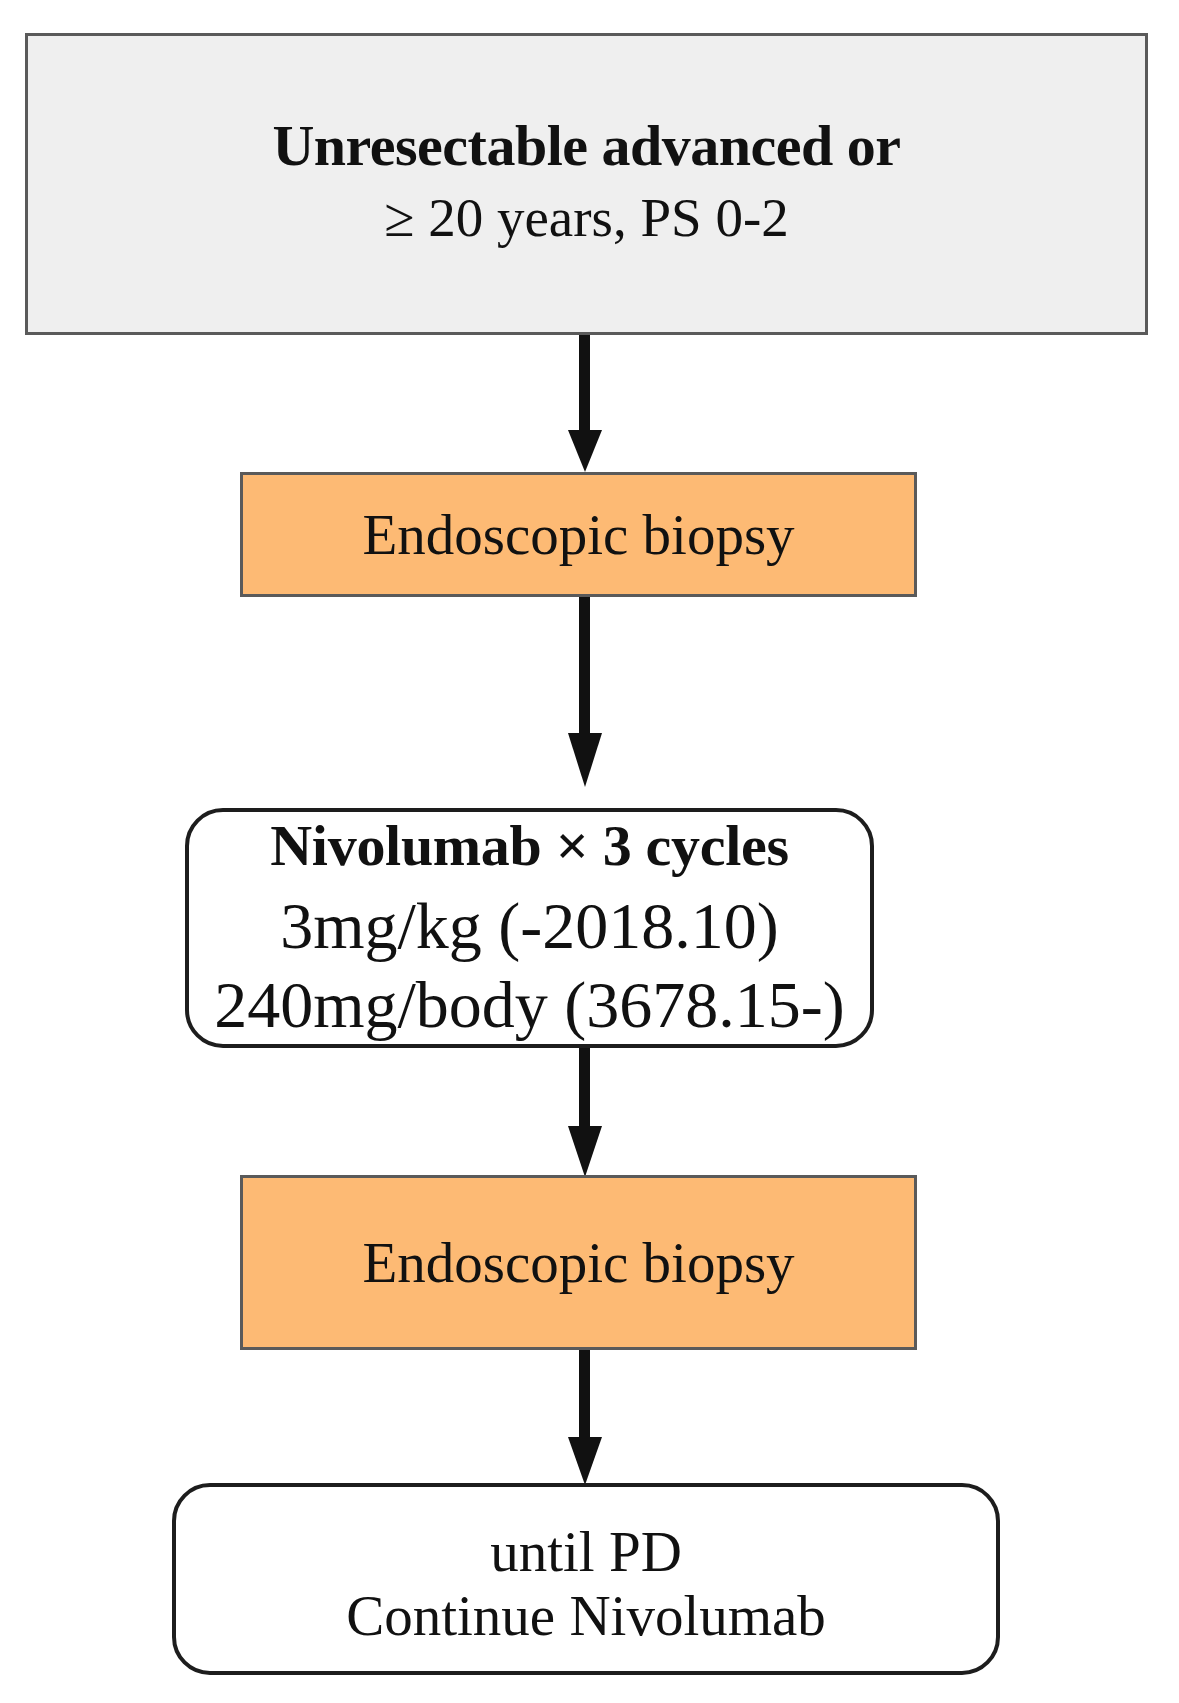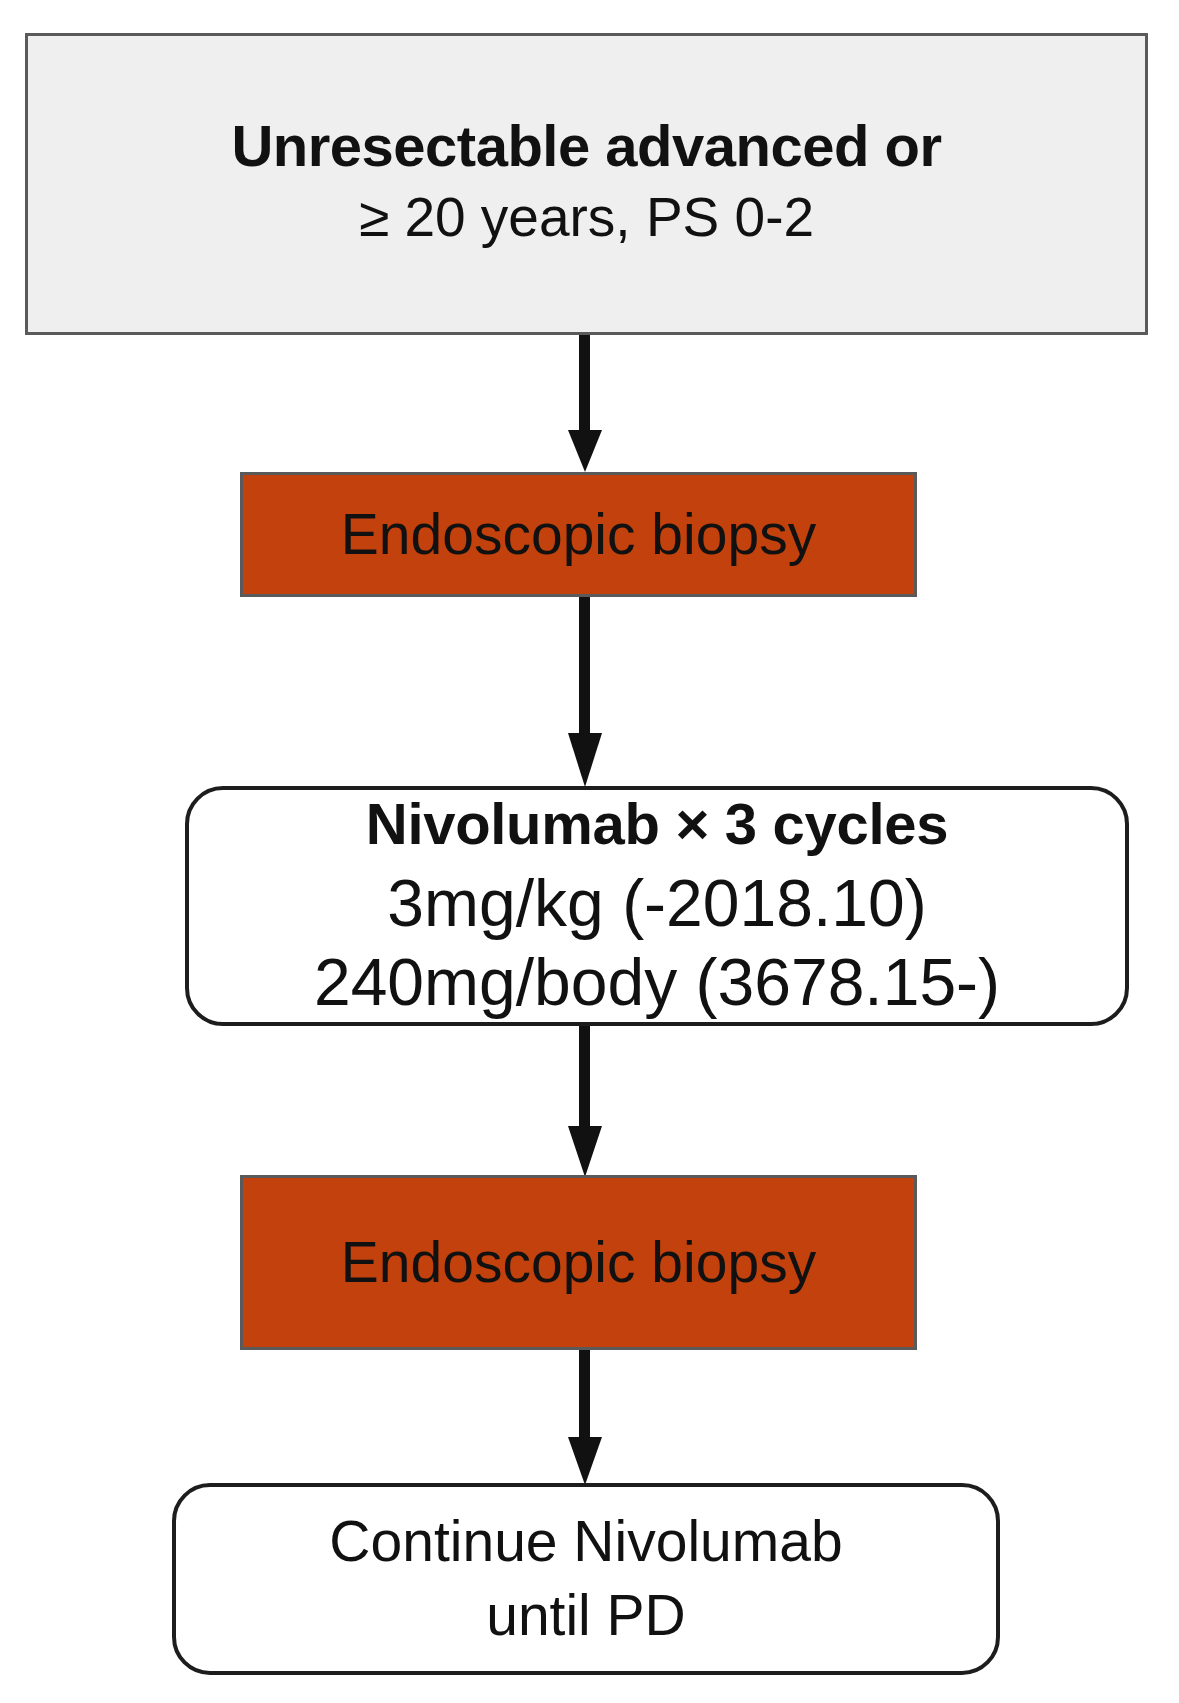--- a/index.html
+++ b/index.html
@@ -27,38 +27,39 @@
     flex-direction: column;
     align-items: center;
     justify-content: center;
     text-align: center;
     color: #111111;
     line-height: 1.12;
   }
 
   .node-rect {
     border: 3px solid #5a5a5a;
-    background: #c2410c;
+    background: #fdba74;
   }
 
   .node-rect-gray {
     border: 3px solid #5a5a5a;
     background: #efefef;
   }
 
   .node-round {
     border: 4px solid #1d1d1d;
     border-radius: 38px;
     background: #ffffff;
   }
 
   
   .line {
     display: block;
     white-space: nowrap;
+    font-family: Liberation Serif, serif;
   }
   .line-bold {
     font-weight: bold;
   }
 
   
   #node-eligibility {
     left: 25px;
     top: 33px;
     width: 1123px;
@@ -79,22 +80,22 @@
     left: 240px;
     top: 1175px;
     width: 677px;
     height: 175px;
   }
   #node-biopsy-1 .line, #node-biopsy-2 .line { font-size: 57px; }
 
   
   #node-nivolumab {
     left: 185px;
-    top: 786px;
-    width: 944px;
+    top: 808px;
+    width: 689px;
     height: 240px;
     padding-bottom: 0;
   }
   #node-nivolumab .line-bold { font-size: 58px; letter-spacing: -0.3px; }
   #node-nivolumab .line-reg  { font-size: 66px; margin-top: 10px; }
   #node-nivolumab .line-reg.second { margin-top: 6px; }
 
   
   #node-continue {
     left: 172px;
@@ -153,17 +154,17 @@
     <span class="line line-bold">Nivolumab × 3 cycles</span>
     <span class="line line-reg">3mg/kg (-2018.10)</span>
     <span class="line line-reg second">240mg/body (3678.15-)</span>
   </div>
 
   <div id="node-biopsy-2" class="node node-rect">
     <span class="line">Endoscopic biopsy</span>
   </div>
 
   <div id="node-continue" class="node node-round">
+    <span class="line second">until PD</span>
     <span class="line">Continue Nivolumab</span>
-    <span class="line second">until PD</span>
   </div>
 
 </div>
 
 </body></html>

